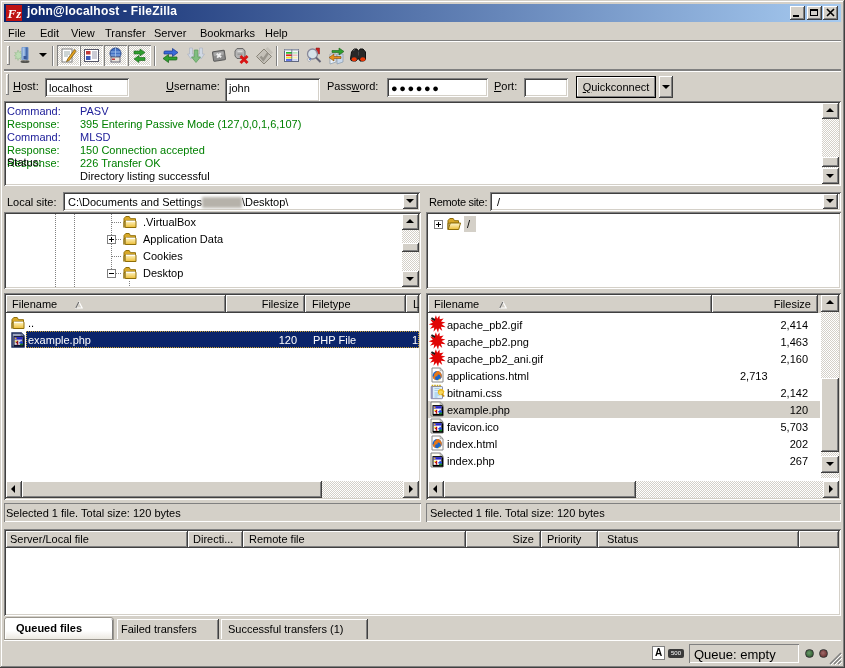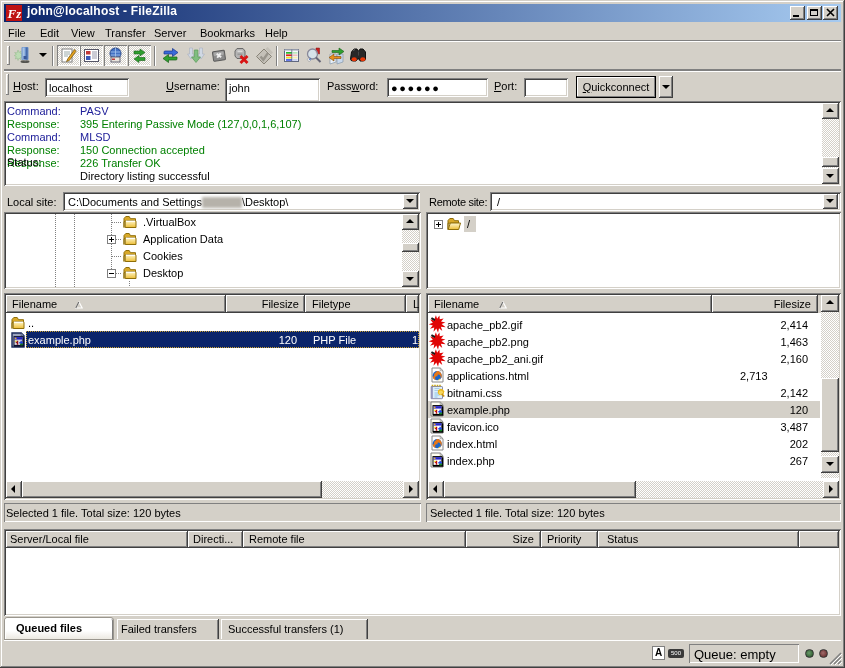--- a/index.html
+++ b/index.html
@@ -334,21 +334,21 @@
 <div class="abs" style="left:740px;top:387px;width:68px;text-align:right">2,142</div>
 <svg class="abs" style="left:429px;top:401px" width="16" height="16" viewBox="0 0 16 16">
     <use href="#phpicon"></use>
   </svg>
 <div class="abs" style="left:447px;top:404px">example.php</div>
 <div class="abs" style="left:740px;top:404px;width:68px;text-align:right">120</div>
 <svg class="abs" style="left:429px;top:418px" width="16" height="16" viewBox="0 0 16 16">
     <use href="#phpicon"></use>
   </svg>
 <div class="abs" style="left:447px;top:421px">favicon.ico</div>
-<div class="abs" style="left:740px;top:421px;width:68px;text-align:right">3,487</div>
+<div class="abs" style="left:740px;top:421px;width:68px;text-align:right">5,703</div>
 <svg class="abs" style="left:429px;top:435px" width="16" height="16" viewBox="0 0 16 16">
     <use href="#ffx"></use>
   </svg>
 <div class="abs" style="left:447px;top:438px">index.html</div>
 <div class="abs" style="left:740px;top:438px;width:68px;text-align:right">202</div>
 <svg class="abs" style="left:429px;top:452px" width="16" height="16" viewBox="0 0 16 16">
     <use href="#phpicon"></use>
   </svg>
 <div class="abs" style="left:447px;top:455px">index.php</div>
 <div class="abs" style="left:740px;top:455px;width:68px;text-align:right">267</div>

